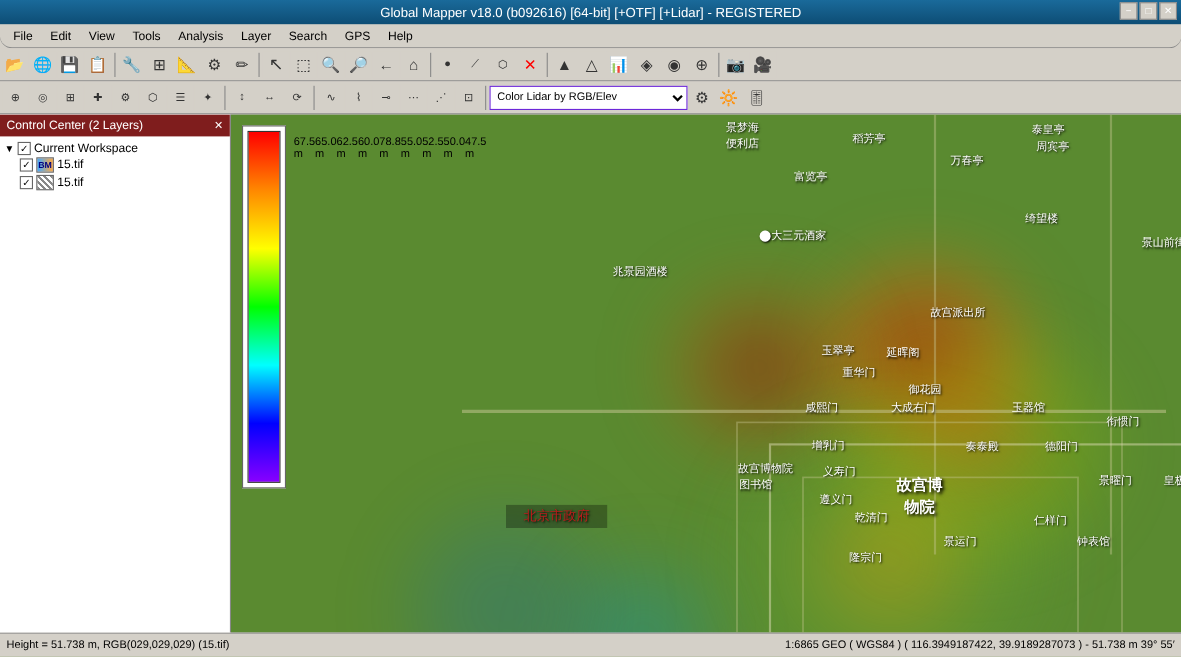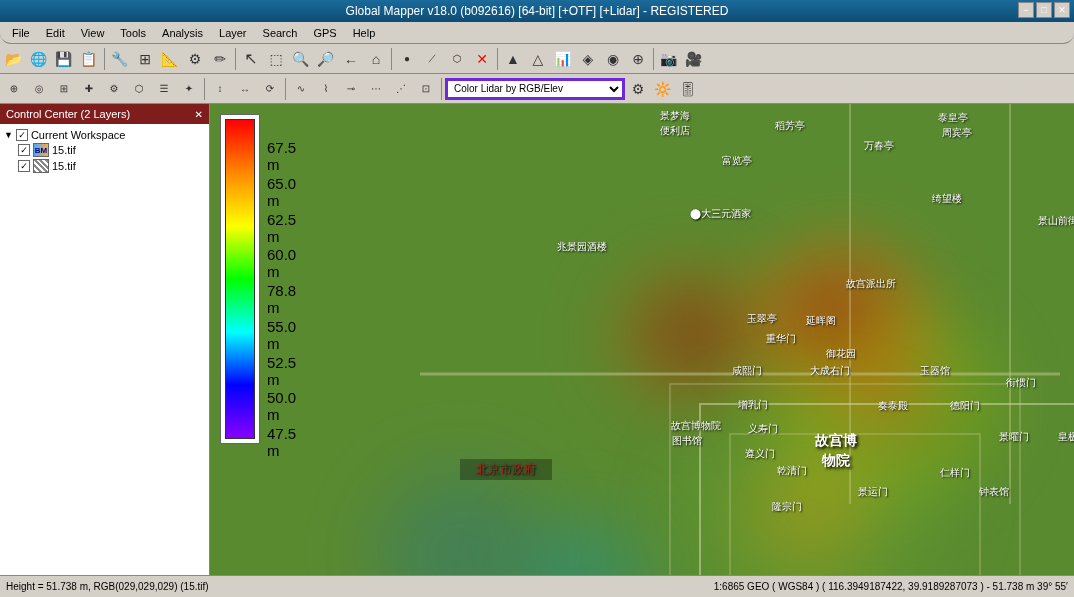--- a/index.html
+++ b/index.html
@@ -68,21 +68,21 @@
       cursor: pointer;
       font-size: 14px;
       color: #333;
     }
     .tb-sep { width: 1px; height: 22px; background: #888; margin: 0 2px; }
     
     .color-select {
       height: 22px;
       font-size: 10px;
       background: white;
-      border: 3px solid #6d28d9;
+      border: 1px solid #6d28d9;
       padding: 0 2px;
       width: 180px;
     }
     
     
     #main-area {
       display: flex;
       height: calc(597px - 22px - 22px - 30px - 30px - 22px);
     }
     
@@ -172,26 +172,26 @@
     }
     .color-bar {
       width: 30px;
       height: 320px;
       background: linear-gradient(to bottom, #ff0000, #ff8800, #ffff00, #00ff00, #00ffff, #0000ff, #8800ff);
       border: 1px solid #333;
     }
     .scale-labels {
       position: absolute;
       left: 42px;
-      top: 20px;
-      display: flex;
-      flex-direction: column;
+      top: 5px;
+      display: flex;
+      flex-direction: row;
       justify-content: space-between;
       height: 320px;
-      font-size: 15px;
+      font-size: 10px;
       color: #000;
     }
     
     
     .map-label {
       position: absolute;
       color: white;
       font-size: 10px;
       text-shadow: 1px 1px 2px black;
       white-space: nowrap;

